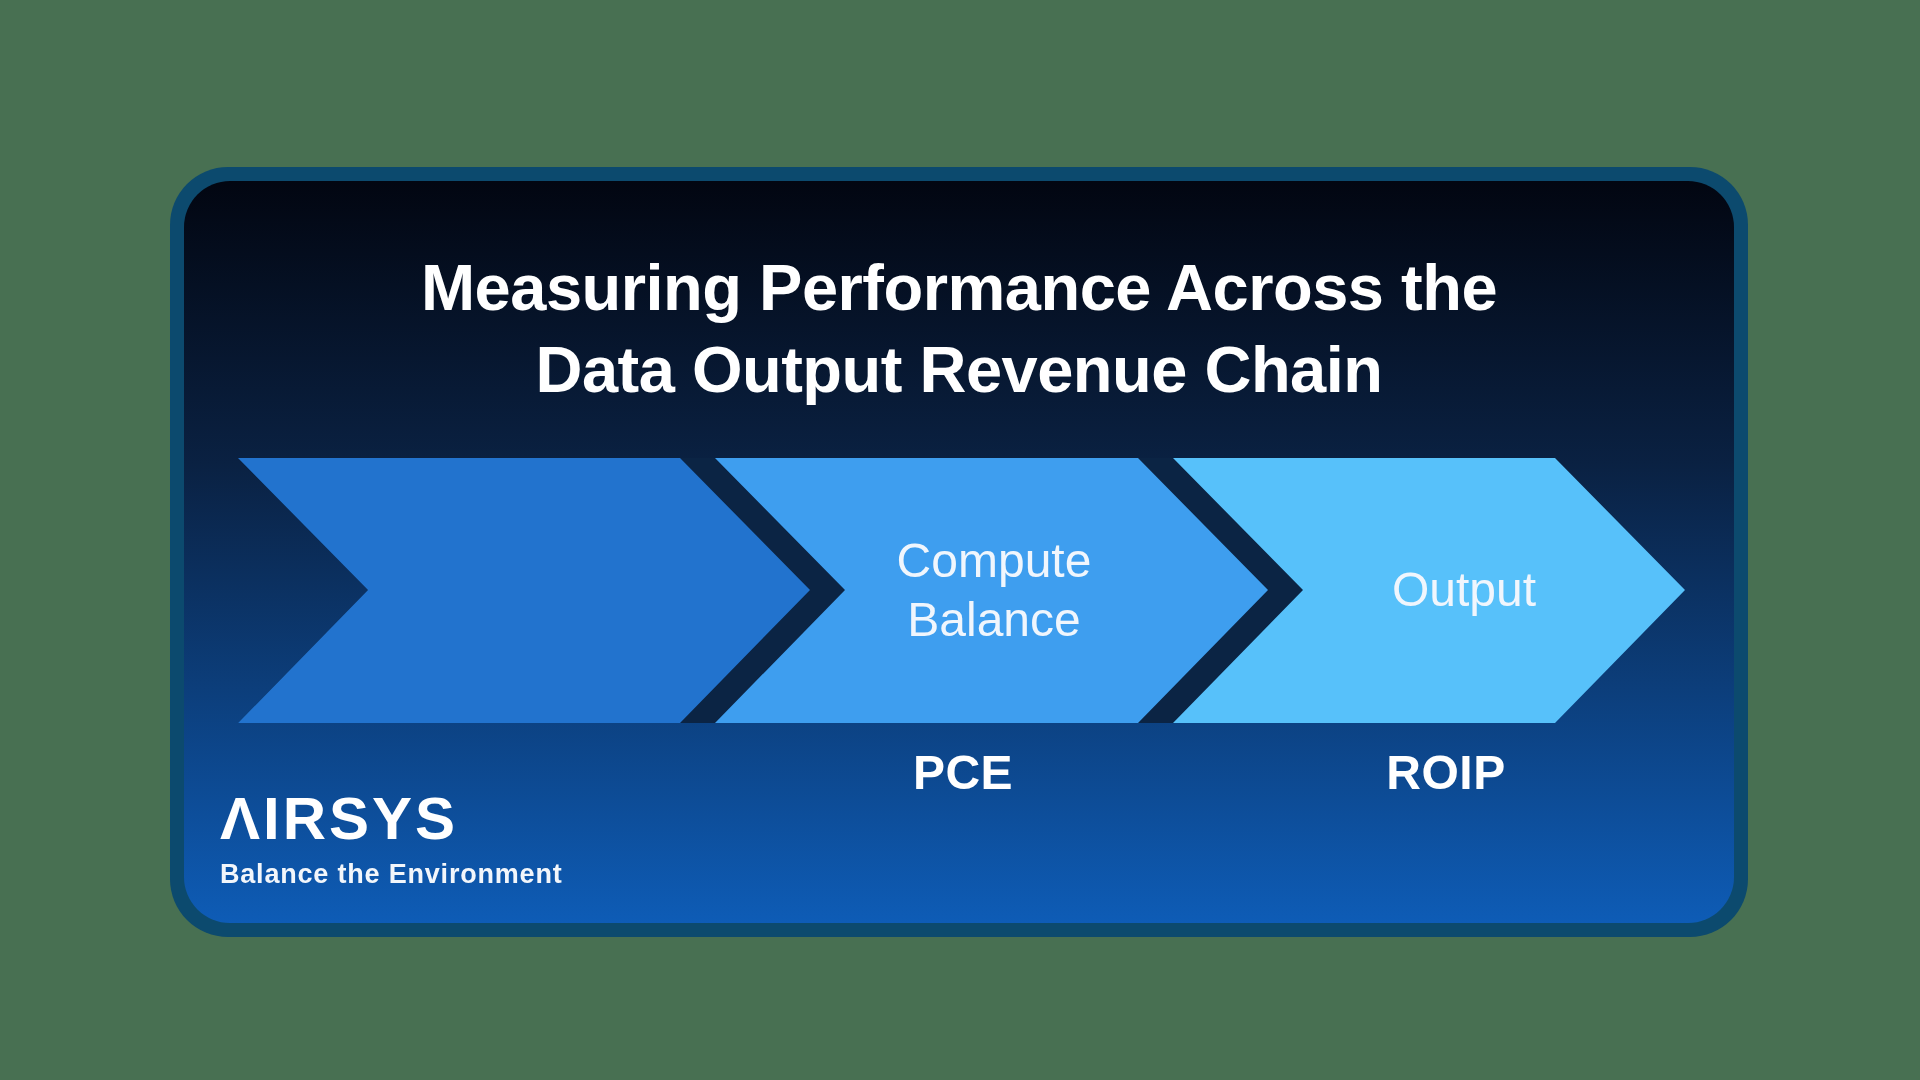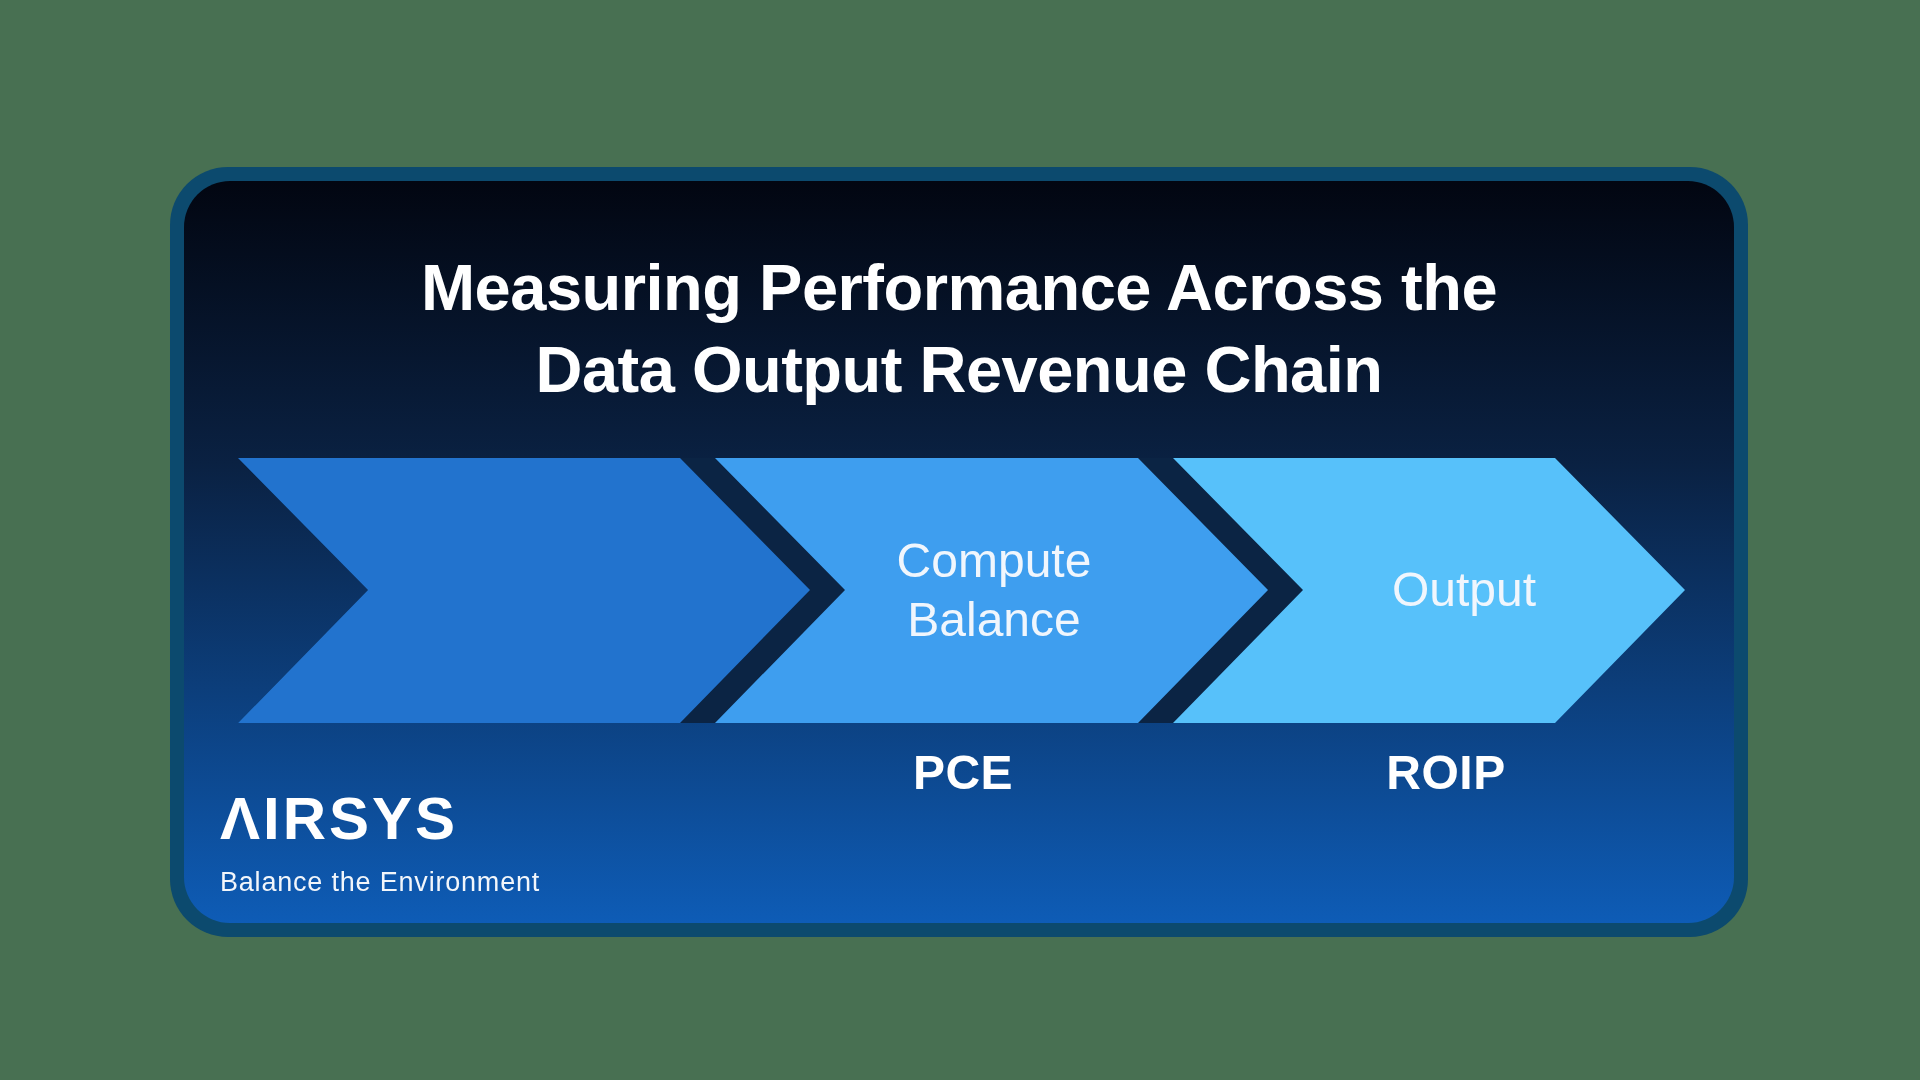--- a/index.html
+++ b/index.html
@@ -65,23 +65,23 @@
     left:36px;top:608px;
     color:#ffffff;
   }
   .logo-wordmark{
     font-size:60px;
     font-weight:700;
     letter-spacing:3px;
     line-height:1;
   }
   .logo-tagline{
-    margin-top:18px;
+    margin-top:10px;
     font-size:27px;
-    font-weight:400;
+    font-weight:700;
     letter-spacing:0.8px;
     color:#f2f6fb;
   }
 </style>
 </head>
 <body style="background: rgb(72, 112, 82);">
 
 <div class="stage">
 
   <div class="card-outer" style="background: #0c4a6e;">

